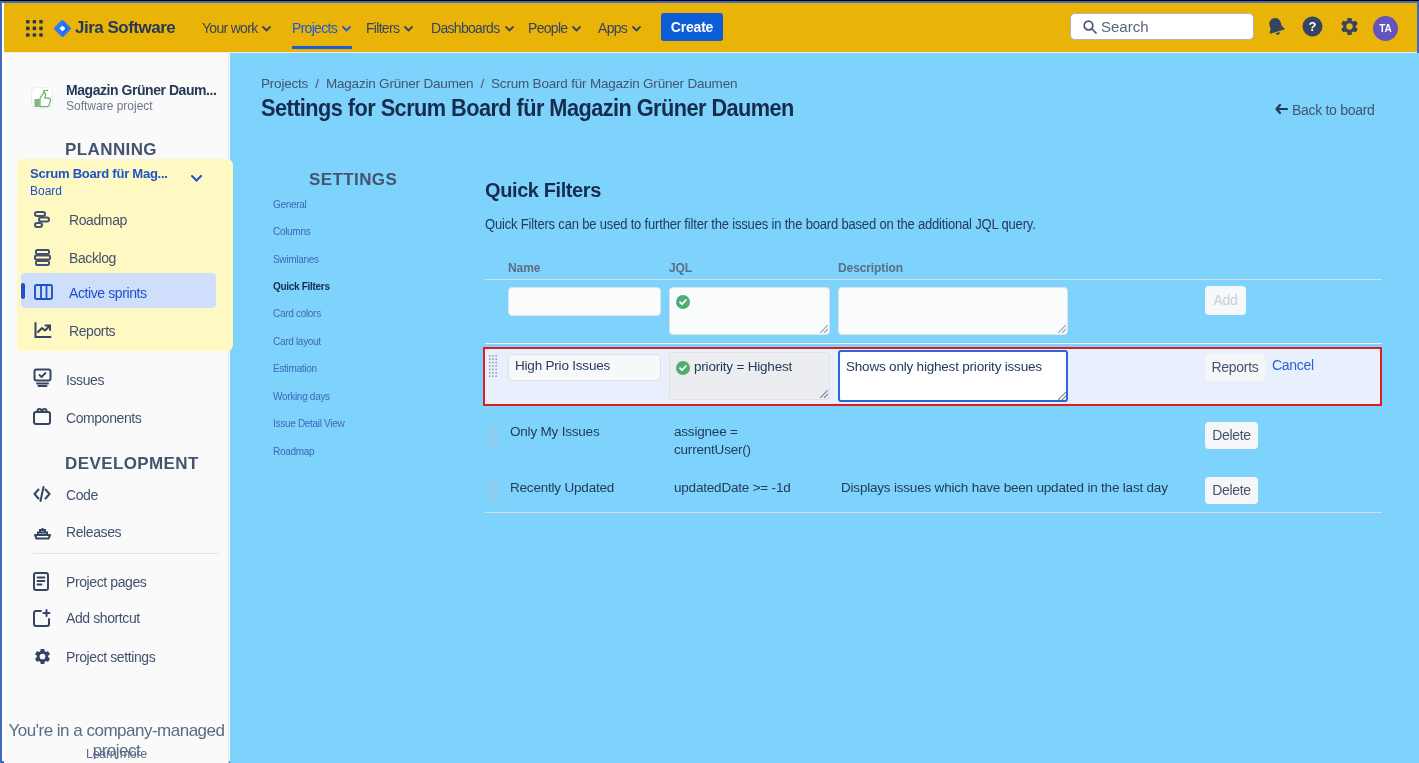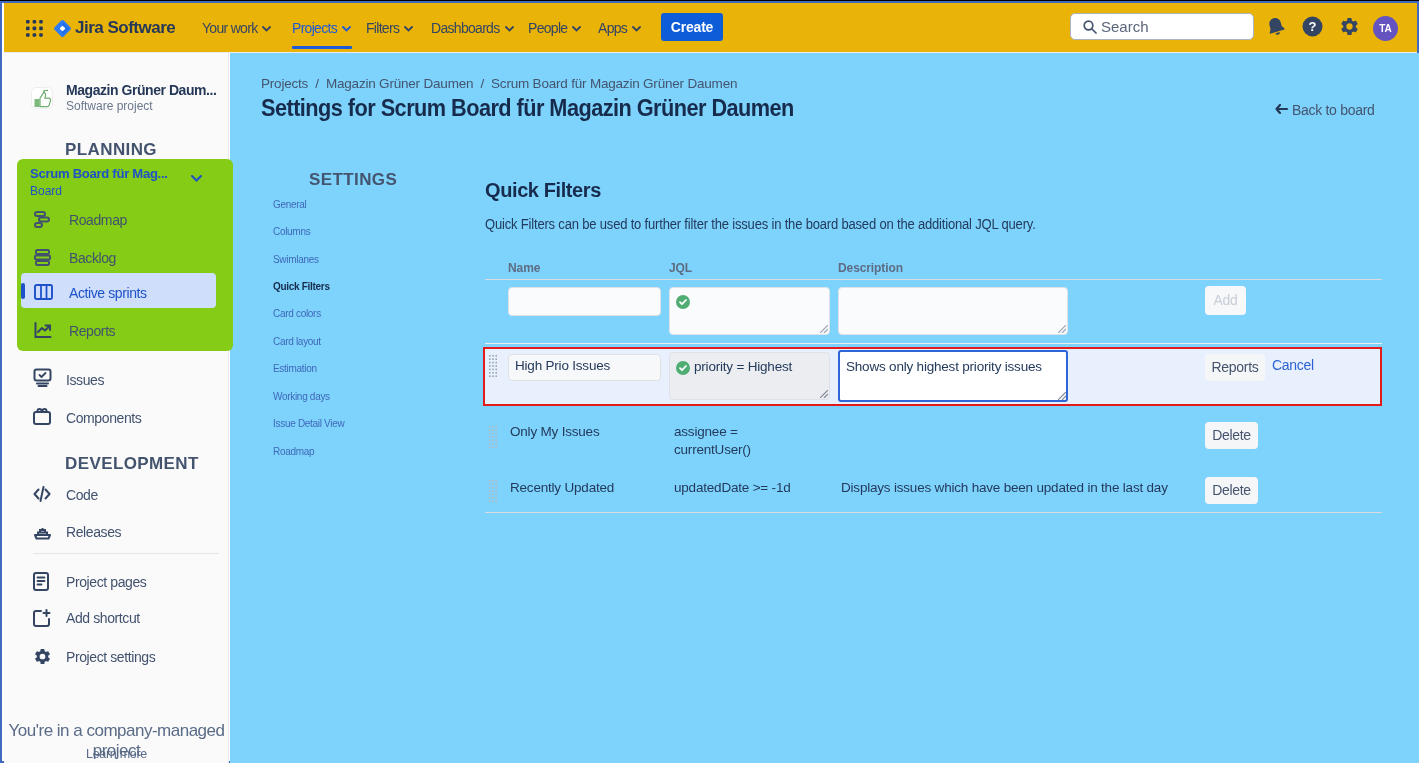--- a/index.html
+++ b/index.html
@@ -19,21 +19,21 @@
 #search { position:absolute; left:1066px; top:10px; width:184px; height:27px; border:1px solid #adb4c0;
   border-radius:5px; background:#fff; }
 #search span { position:absolute; left:30px; top:4px; font-size:15px; color:#596579; }
 #avatar { position:absolute; left:1369px; top:13px; width:25px; height:25px; border-radius:50%;
   background:#6554c0; color:#fff; font-size:10px; font-weight:700; text-align:center; line-height:25px; }
 
 #sidebar { position:absolute; left:2px; top:51px; width:225px; height:710px; background:#fafafa;
   border-right:1px solid #e4e6ea; z-index:4; }
 .sideitem { position:absolute; left:62px; font-size:14px; color:#42526e; white-space:nowrap; letter-spacing:-0.4px;}
 .sideicon { position:absolute; left:29px; }
-#panel { position:absolute; left:13px; top:106px; width:216px; height:192px; background:#84cc16; border-radius:6px; }
+#panel { position:absolute; left:13px; top:106px; width:216px; height:192px; background:#fef9c3; border-radius:6px; }
 #activerow { position:absolute; left:4px; top:114px; width:195px; height:35px; background:#cfdefb; border-radius:4px; }
 #activebar { position:absolute; left:4px; top:124px; width:4px; height:16px; background:#1d52c8; border-radius:2px; }
 .label { position:absolute; left:28px; font-size:17px; font-weight:700; color:#44546f; letter-spacing:0.4px;padding-left:36px; }
 
 #main { position:absolute; left:228px; top:51px; width:1189px; height:710px; background:#7dd3fc; }
 .crumb { position:absolute; left:31px; top:23px; font-size:13.5px; color:#44546f; letter-spacing:-0.2px;}
 #title { position:absolute; left:31px; top:41px; font-size:24px; font-weight:700; color:#172b4d; letter-spacing:-0.6px; transform:scaleX(0.905); transform-origin:left;}
 #backboard { position:absolute; left:1062px; top:49px; font-size:14px; color:#44546f; letter-spacing:-0.3px; }
 .setlink { position:absolute; left:43px; font-size:10px; color:#3f68b8; letter-spacing:-0.3px;}
 #qfh { position:absolute; left:255px; top:126px; font-size:20px; font-weight:700; color:#172b4d; letter-spacing:-0.4px;}

